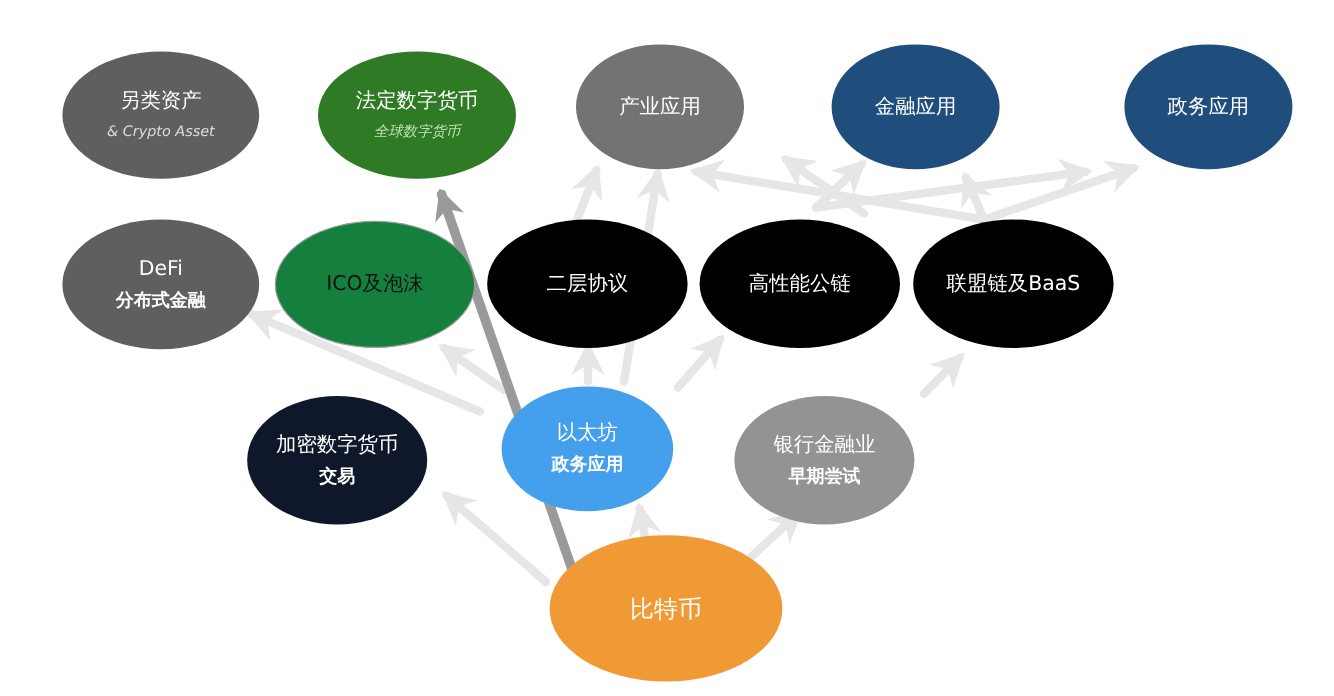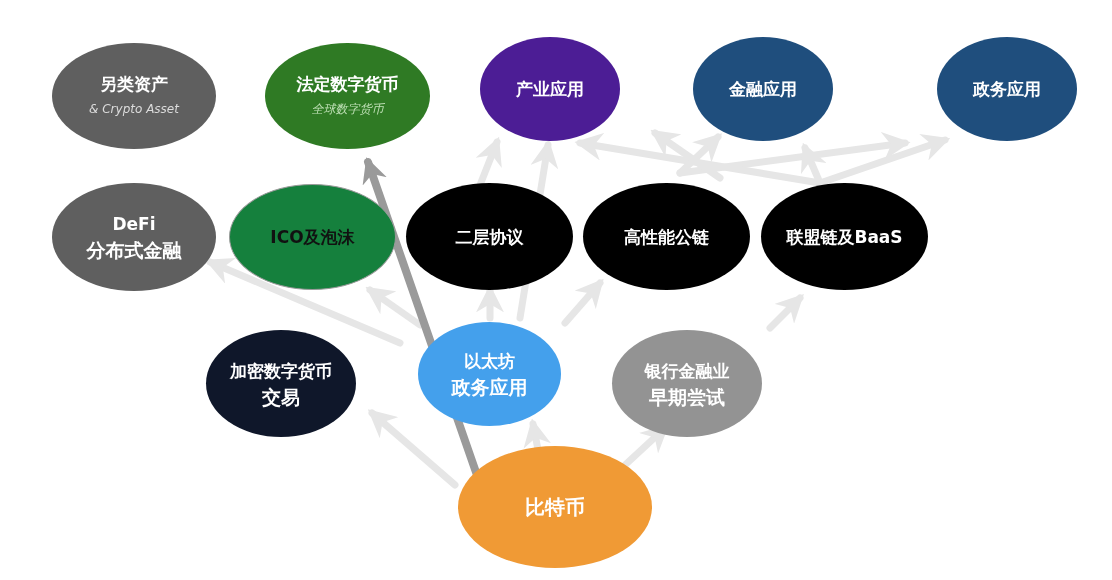--- a/index.html
+++ b/index.html
@@ -1,22 +1,22 @@
 <!DOCTYPE html>
 <html><head>
   <meta charset="utf-8">
   <style>
     html, body { margin: 0; padding: 0; background: #ffffff; }
     body { width: 1112px; height: 580px; overflow: hidden; position: relative;
            font-family: "DejaVu Sans", "Liberation Sans", sans-serif; }
     svg.canvas { position: absolute; left: 0; top: 0; }
     .node { position: absolute; border-radius: 50%; display: flex; flex-direction: column;
             align-items: center; justify-content: center; text-align: center; box-sizing: border-box; }
-    .node .l1 { font-weight: bold; font-size: 17px; line-height: 26px; color: #ffffff; }
-    .node .l2 { font-weight: bold; font-size: 19px; line-height: 26px; color: #ffffff; }
+    .node .l1 { font-weight: normal; font-size: 17px; line-height: 26px; color: #ffffff; }
+    .node .l2 { font-weight: bold; font-size: 15px; line-height: 26px; color: #ffffff; }
     .node .sub { font-weight: normal; font-size: 12px; line-height: 24px; color: #dcdcdc; font-style: italic; }
     .node.white .l1 { color: #111111; }
     .node.big .l1, .node.big .l2 { font-size: 20px; line-height: 32px; }
   </style>
 </head>
 <body>
 
 <svg class="canvas" width="1112" height="580" viewBox="0 0 1112 580">
   <defs>
     <marker id="ah-light" viewBox="0 0 10 10" refX="8" refY="5" markerWidth="4" markerHeight="4" orient="auto-start-reverse">
@@ -65,21 +65,21 @@
 </svg>
 
 <div class="node" style="left:52px;top:43px;width:164px;height:106px;background:#5f5f5f;">
   <span class="l1">另类资产</span>
   <span class="sub">&amp; Crypto Asset</span>
 </div>
 <div class="node" style="left:265px;top:43px;width:165px;height:106px;background:#2f7a24;">
   <span class="l1">法定数字货币</span>
   <span class="sub" style="color:#bfe0b6;text-align:center;">全球数字货币</span>
 </div>
-<div class="node" style="left:480px;top:37px;width:140px;height:104px;background:#4c1d95;">
+<div class="node" style="left:480px;top:37px;width:140px;height:104px;background:#737373;">
   <span class="l1">产业应用</span>
 </div>
 <div class="node" style="left:693px;top:37px;width:140px;height:104px;background:#1f4e7d;">
   <span class="l1">金融应用</span>
 </div>
 <div class="node" style="left:937px;top:37px;width:140px;height:104px;background:#1f4e7d;">
   <span class="l1">政务应用</span>
 </div>
 
 <div class="node" style="left:52px;top:183px;width:164px;height:108px;background:#5f5f5f;text-align:right;">

